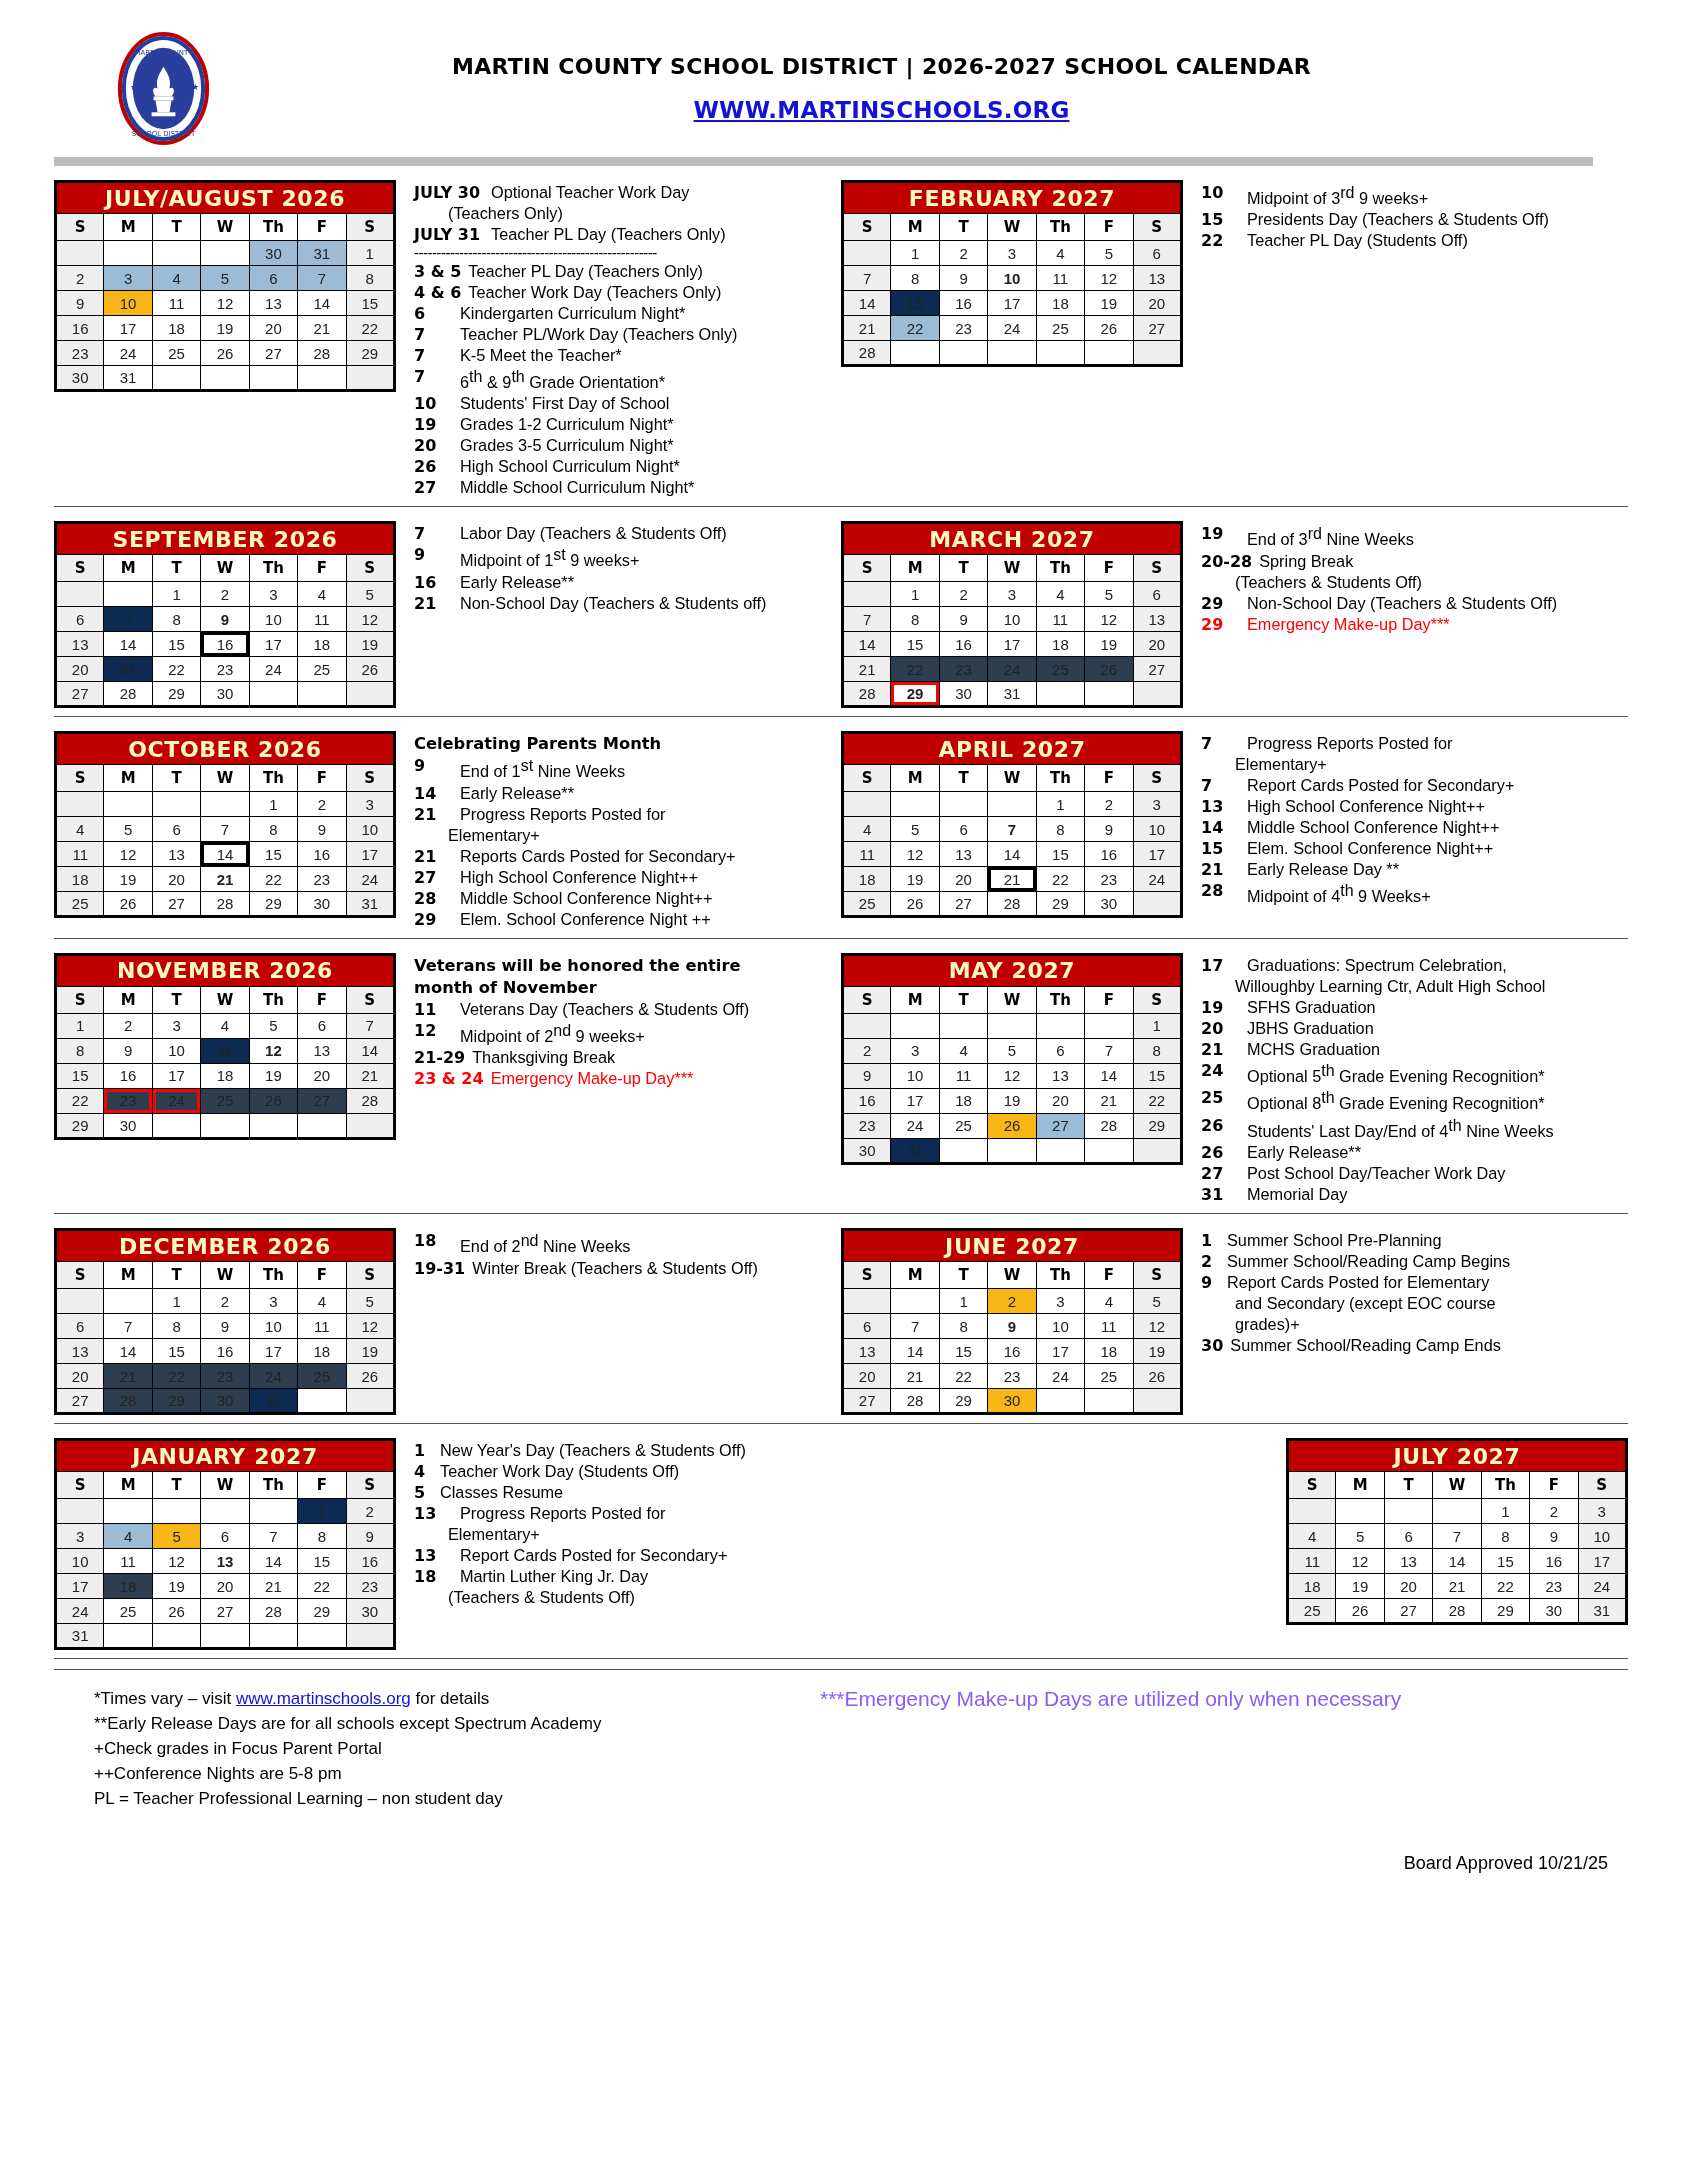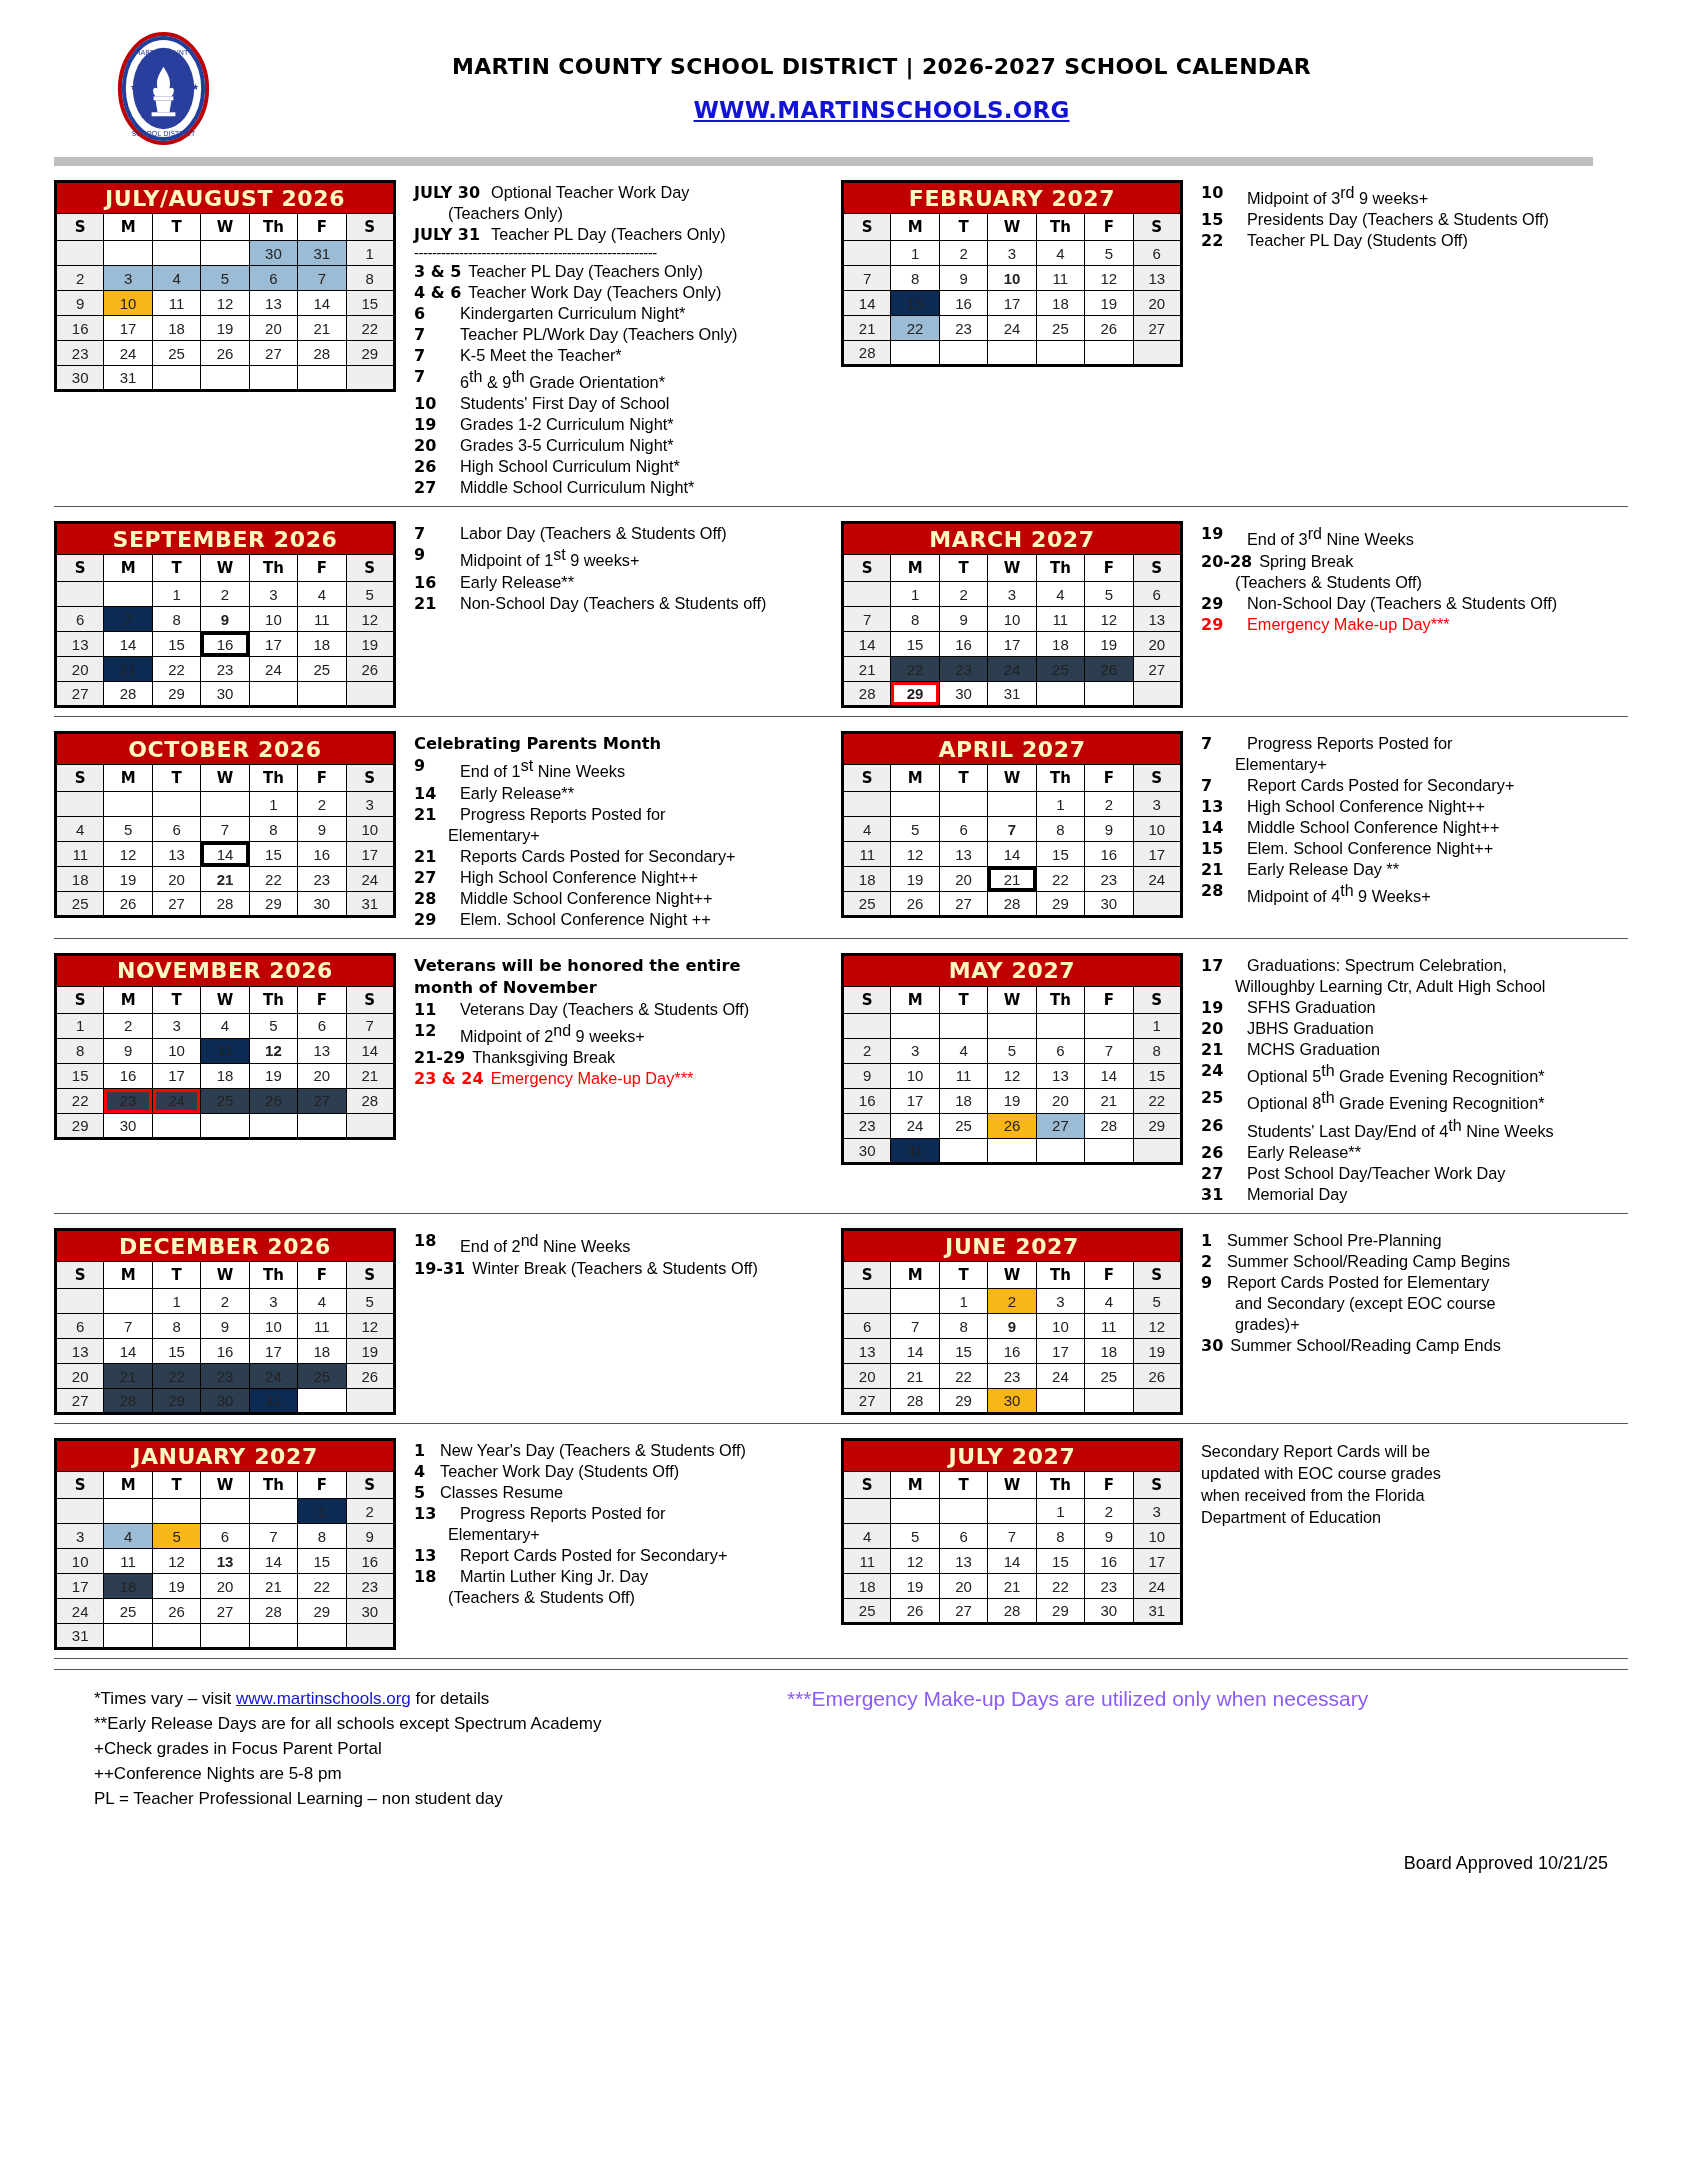--- a/index.html
+++ b/index.html
@@ -115,21 +115,21 @@
     line-height:22px;
   }
   .lg-red { color:#ff0000; }
   .lg-dash { font-size:15px; letter-spacing:-0.5px; color:#000; line-height:16px; }
   .lg-plain { font-size:16.3px; line-height:22px; }
   sup { font-size:16px; vertical-align:super;margin-top:33px; }
 
   
   .footer { width:1574px; margin-top:10px; }
   .footer-rule { border-top:1.5px solid #555; width:1574px; }
-  .footer-body { display:flex; padding-top:16px; }
+  .footer-body { display:flex; padding-top:16px;gap:33px; }
   .footer-left { flex:0 0 713px; padding-left:40px; font-size:17px; line-height:25px; }
   .footer-right { flex:1; font-size:21px; line-height:25px; color:#8b5cf6; padding-left:20px; }
   .footer-left a { color:#1313d6; text-decoration:underline; }
   .board { text-align:right; font-size:18px; padding-right:20px; padding-top:42px; }
 </style>
 </head>
 <body>
 
 <div class="page">
 
@@ -1263,26 +1263,20 @@
                   <td class="">26</td>
                   <td class="">27</td>
                   <td class="">28</td>
                   <td class="">29</td>
                   <td class="">30</td>
                   <td class="we">31</td>
                 </tr>
               </tbody>
             </table>
           </div>
-          <div class="legend">
-            <div class="lg-plain">Secondary Report Cards will be</div>
-            <div class="lg-plain">updated with EOC course grades</div>
-            <div class="lg-plain">when received from the Florida</div>
-            <div class="lg-plain">Department of Education</div>
-          </div>
         </div>
       </div>
       <div class="hr-sep"></div>
     </div>
 
   <div class="footer">
     <div class="footer-rule"></div>
     <div class="footer-body">
       <div class="footer-left" id="footnotes">
           <div>*Times vary – visit <a href="#">www.martinschools.org</a> for details</div>

